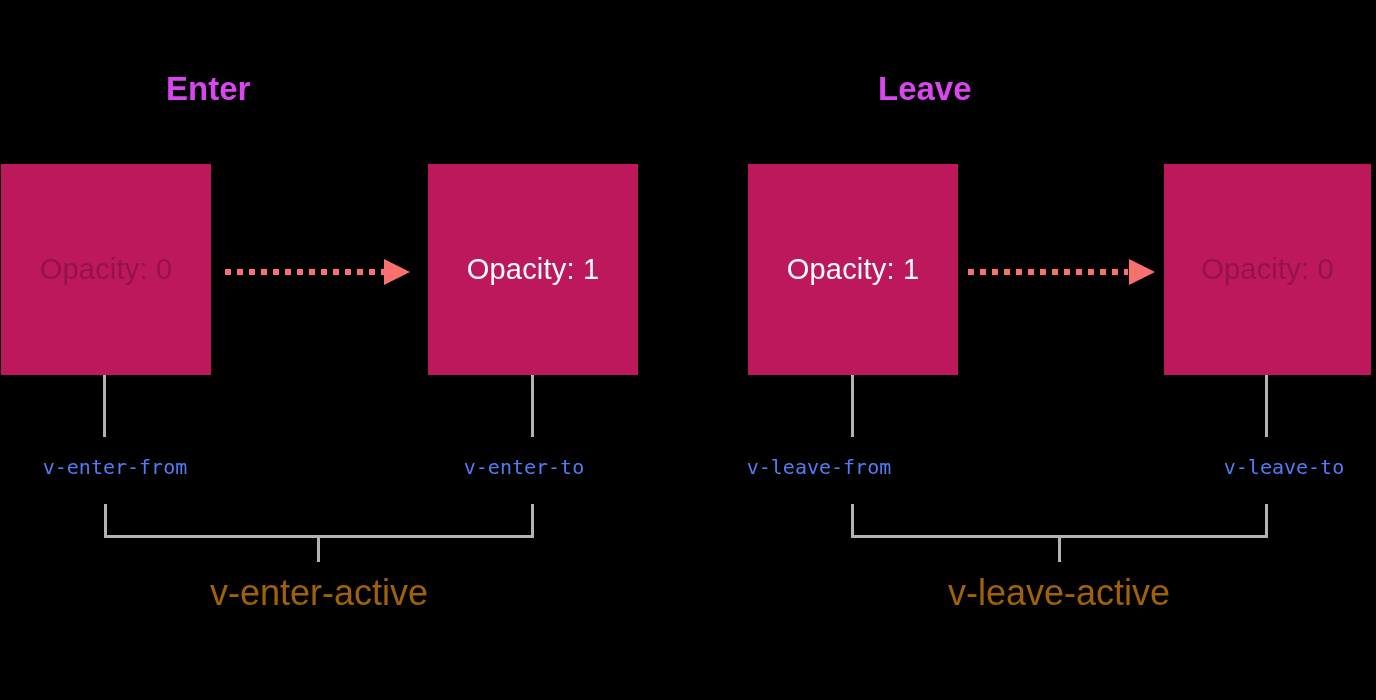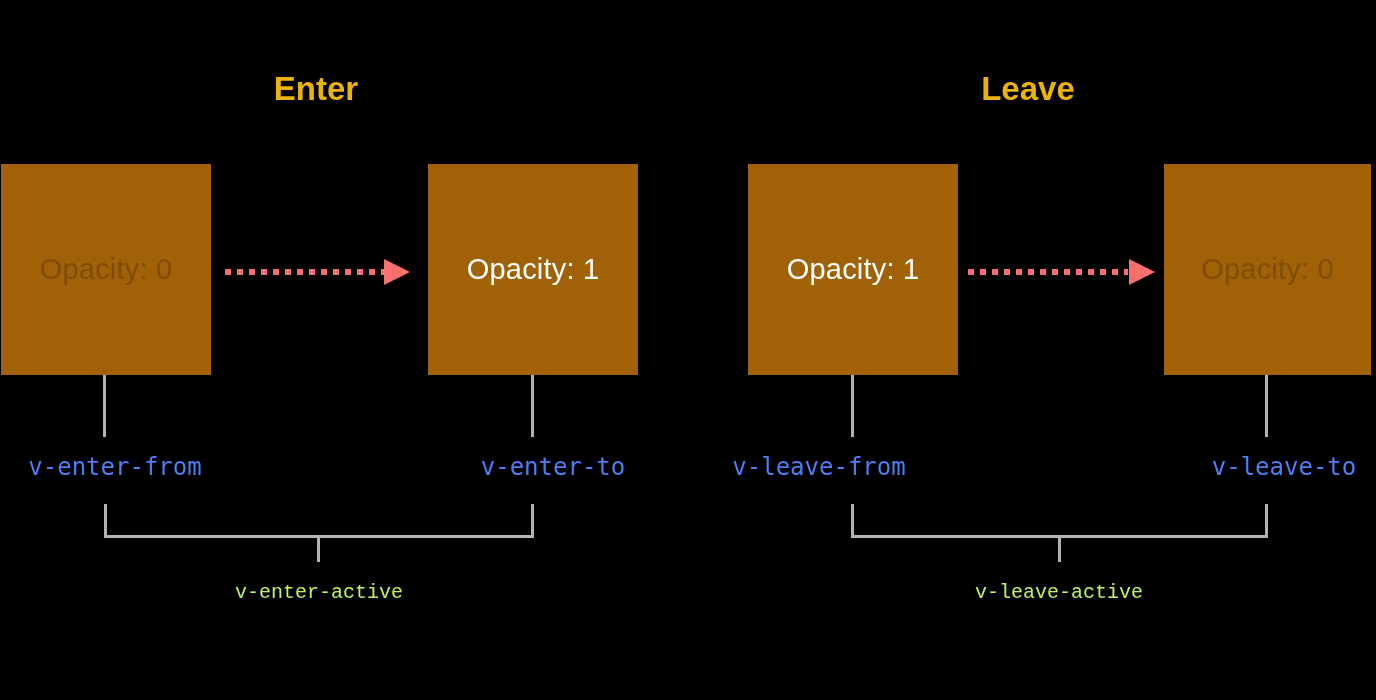--- a/index.html
+++ b/index.html
@@ -7,30 +7,30 @@
     width:1376px;height:700px;
     background:#000000;
     position:relative;
     overflow:hidden;
     font-family:"Liberation Sans", sans-serif;
   }
   .abs{position:absolute;}
   
   .section-title{
     width:300px;
-    text-align:center;
+    text-align:left;
     font-size:33px;
     font-weight:bold;
-    color:#eab308;
+    color:#d946ef;
     top:70px;
   }
   
   .state-box{
     width:210px;height:211px;
-    background:#a16207;
+    background:#be185d;
     top:164px;
     display:flex;align-items:center;justify-content:center;
   }
   .state-box .box-label{
     font-size:29px;
     letter-spacing:0.2px;
   }
   .box-label.solid{color:#ffffff;}
   .box-label.faded{color:rgba(0,0,0,0.22);}
   
@@ -45,42 +45,42 @@
     border-left:26px solid #f8716c;
   }
   
   .connector{
     width:3px;height:62px;top:375px;
     background:#b3b3b3;
   }
   
   .class-label{
     font-family:"DejaVu Sans Mono","Liberation Mono",monospace;
-    font-size:24px;
+    font-size:20px;
     color:#4f7df5;
     text-align:center;
     top:452px;
     line-height:30px;
   }
   
   .bracket{
     top:504px;height:34px;
     border-left:3px solid #b3b3b3;
     border-right:3px solid #b3b3b3;
     border-bottom:3px solid #b3b3b3;
     box-sizing:border-box;
   }
   .bracket-stem{
     width:3px;height:24px;top:538px;
     background:#b3b3b3;
   }
   .active-label{
-    font-family:Liberation Mono, monospace;
-    font-size:20px;
-    color:#bef264;
+    font-family:Liberation Sans, sans-serif;
+    font-size:36px;
+    color:#a16207;
     text-align:center;
     width:300px;
     top:578px;
     line-height:30px;
   }
 </style>
 </head>
 <body>
 
 <div class="abs section-title" style="left:166px;">Enter</div>
@@ -93,21 +93,21 @@
 <div class="abs arrow-head" style="left:384px;"></div>
 
 <div class="abs state-box" style="left:428px;">
   <span class="box-label solid">Opacity: 1</span>
 </div>
 
 <div class="abs connector" style="left:103px;"></div>
 <div class="abs connector" style="left:531px;"></div>
 
 <div class="abs class-label" style="left:5px;width:220px;">v-enter-from</div>
-<div class="abs class-label" style="left:453px;width:200px;">v-enter-to</div>
+<div class="abs class-label" style="left:424px;width:200px;">v-enter-to</div>
 
 <div class="abs bracket" style="left:104px;width:430px;"></div>
 <div class="abs bracket-stem" style="left:317px;"></div>
 <div class="abs active-label" style="left:169px;">v-enter-active</div>
 
 <div class="abs section-title" style="left:878px;">Leave</div>
 
 <div class="abs state-box" style="left:748px;">
   <span class="box-label solid">Opacity: 1</span>
 </div>

